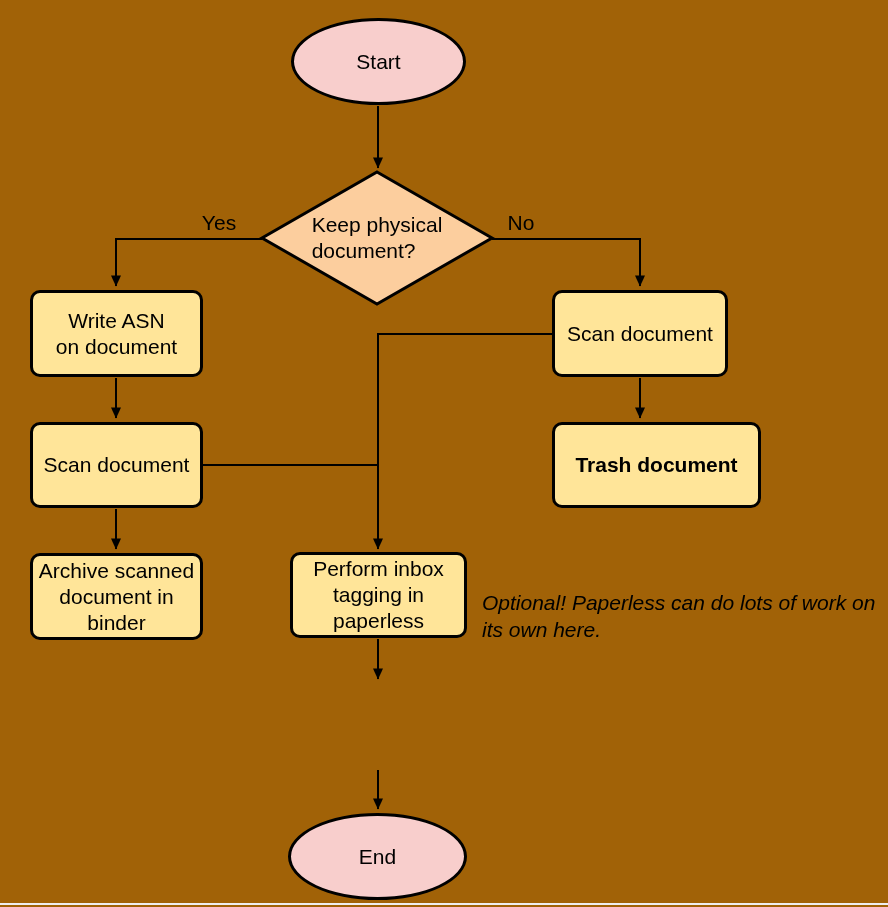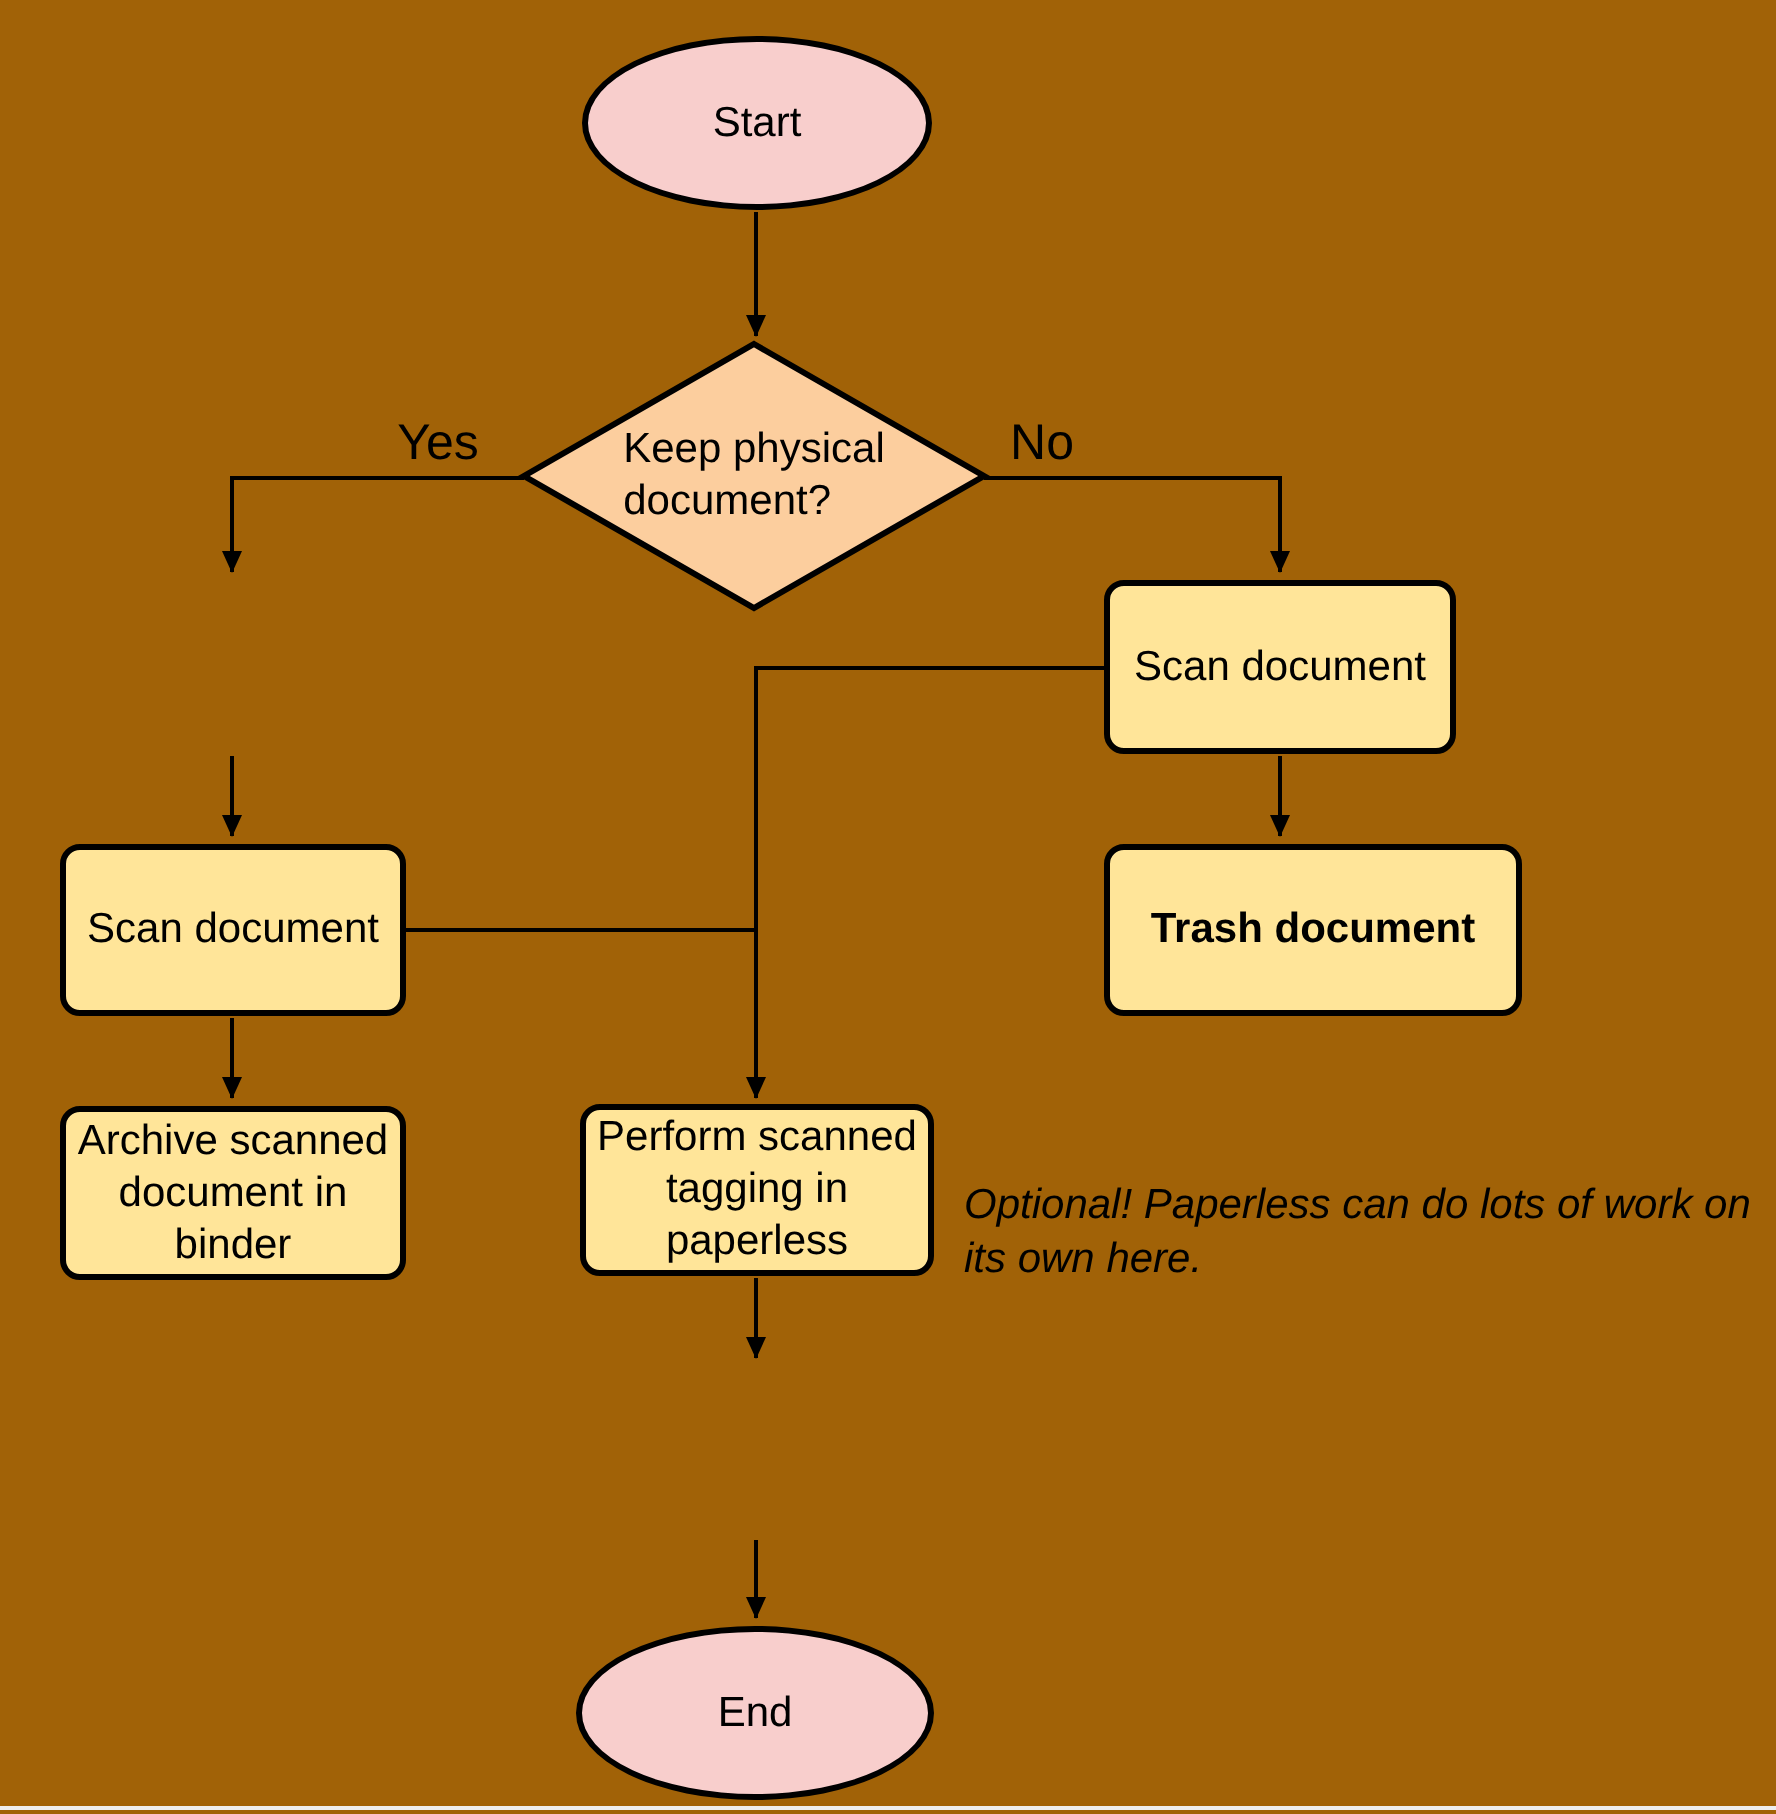--- a/index.html
+++ b/index.html
@@ -50,21 +50,21 @@
     display: flex;
     align-items: center;
     justify-content: center;
     font-size: 21px;
     line-height: 26px;
     white-space: pre-line;
   }
   .edge-label {
     position: absolute;
     transform: translate(-50%, -50%);
-    font-size: 25px;
+    font-size: 21px;
     line-height: 21px;
   }
   #label-yes { left: 219px; top: 222px; }
   #label-no  { left: 521px; top: 222px; }
   .annotation {
     position: absolute;
     left: 482px; top: 589px;
     width: 430px;
     font-style: italic;
     font-size: 21px;
@@ -114,32 +114,34 @@
   </svg>
 
   <div class="node terminal" id="node-start">Start</div>
 
   <div class="decision-label">Keep physical
 document?</div>
 
   <div class="edge-label" id="label-yes">Yes</div>
   <div class="edge-label" id="label-no">No</div>
 
+  <div class="node process" id="node-write-asn">Write ASN
+on document</div>
 
   <div class="node process" id="node-scan-left">Scan document</div>
 
   <div class="node process" id="node-archive">Archive scanned
 document in
 binder</div>
 
   <div class="node process" id="node-scan-right">Scan document</div>
 
   <div class="node process" id="node-trash">Trash document</div>
 
-  <div class="node process" id="node-tagging">Perform scanned
+  <div class="node process" id="node-tagging">Perform inbox
 tagging in
 paperless</div>
 
 
   <div class="node terminal" id="node-end">End</div>
 
   <div class="annotation">Optional! Paperless can do lots of work on
 its own here.</div>
 
   <div class="bottom-line"></div>

